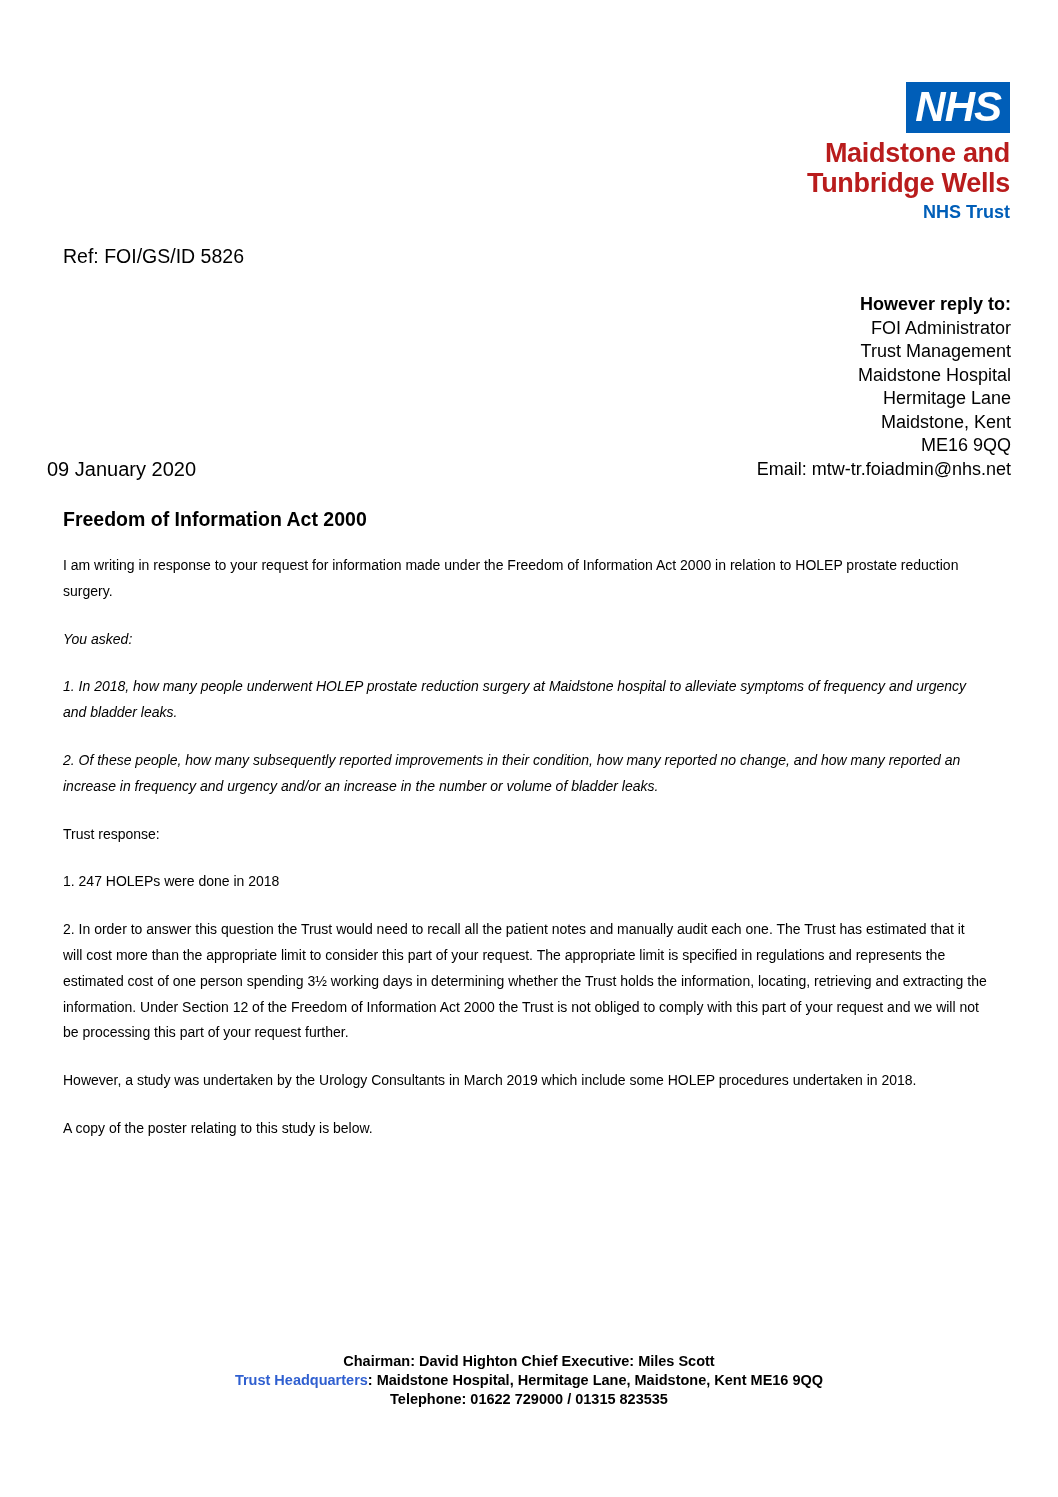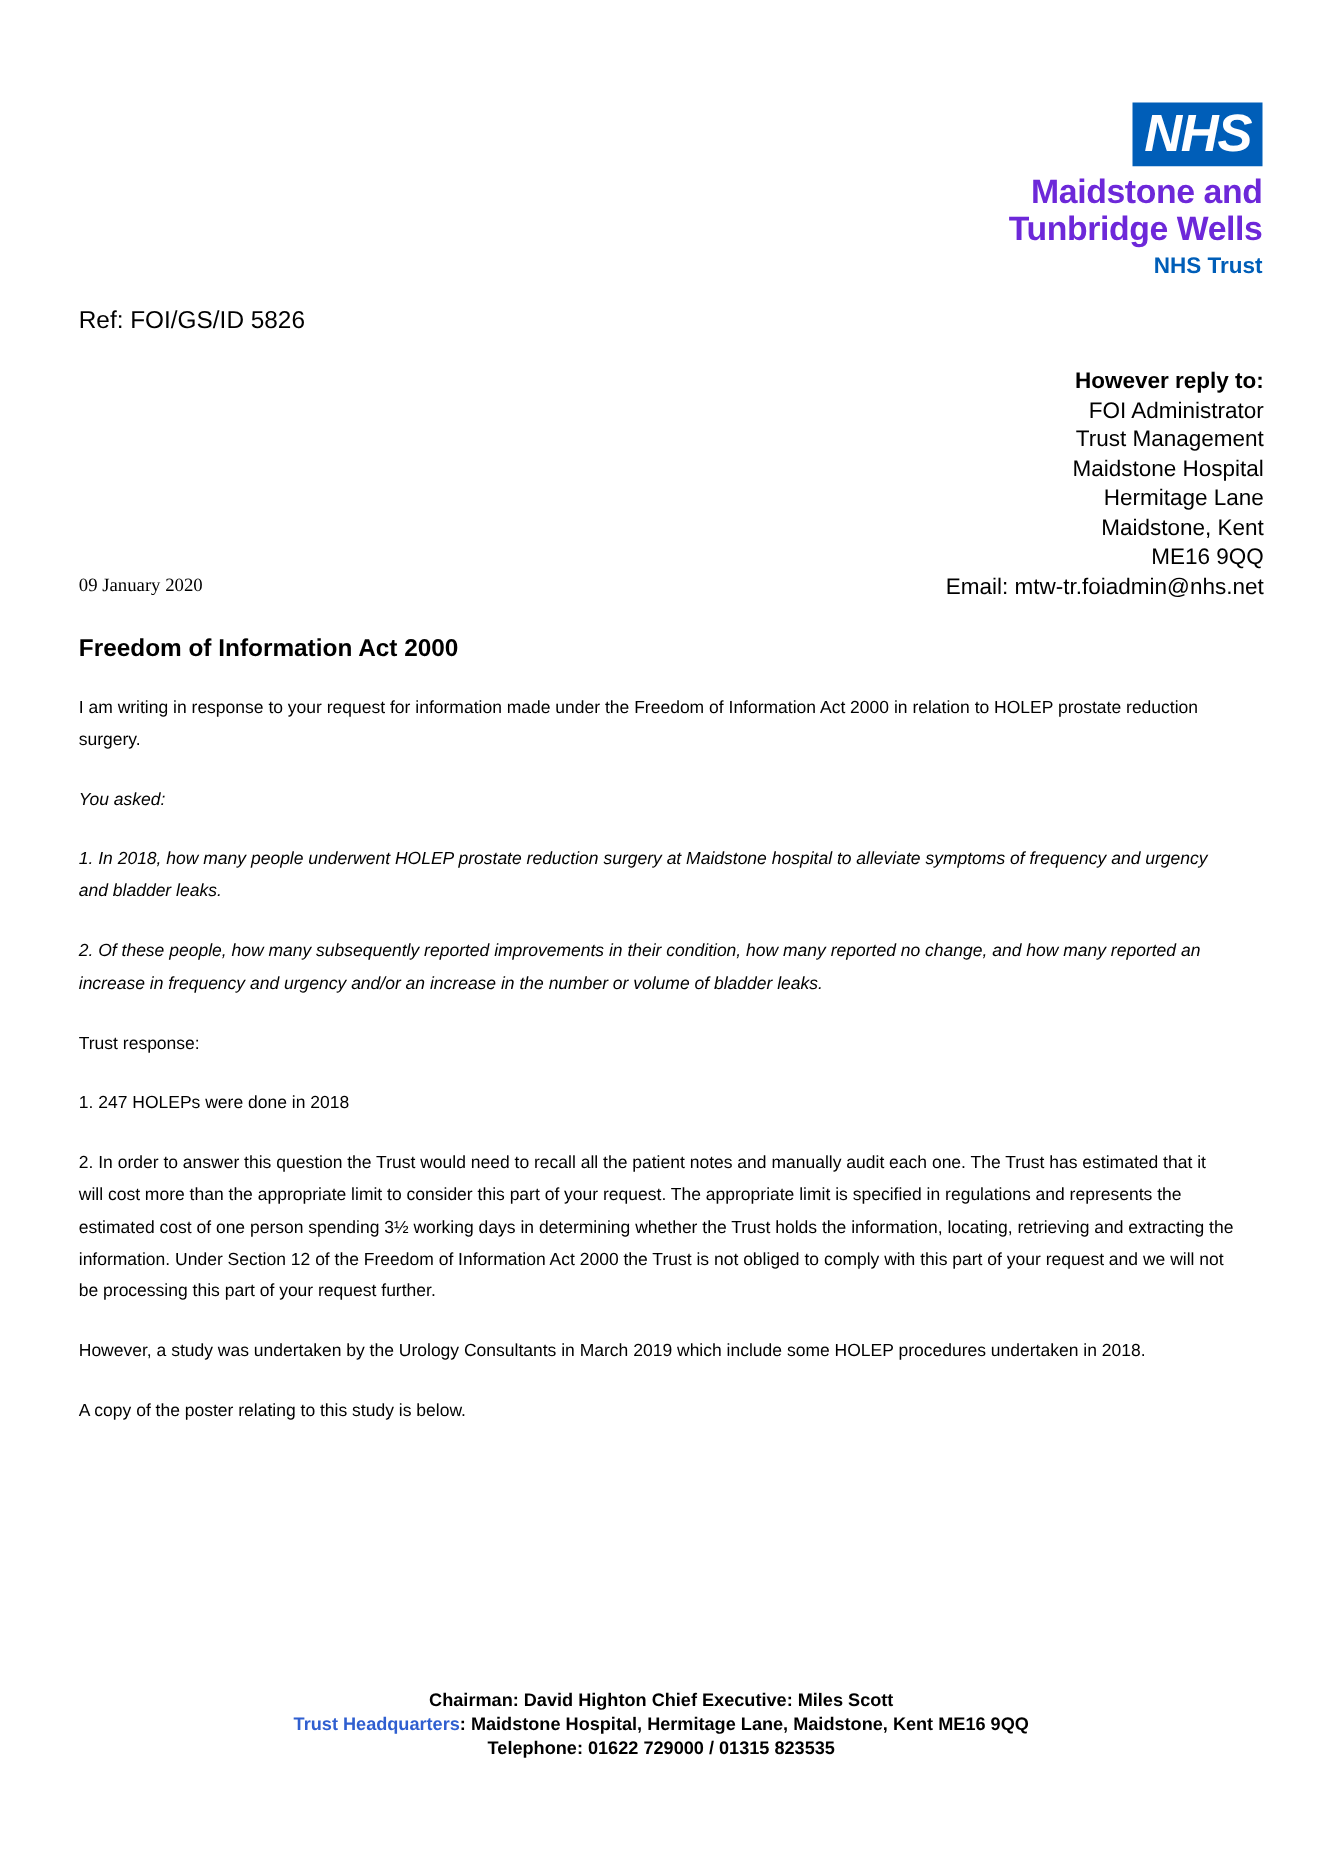--- a/index.html
+++ b/index.html
@@ -41,21 +41,21 @@
     line-height: 46px;
     letter-spacing: -1px;
     padding: 2px 9px 3px 9px;
     margin: 0 0 5px 0;
   }
   .trust-name {
     font-family: "Liberation Sans", sans-serif;
     font-weight: bold;
     font-size: 27px;
     line-height: 30px;
-    color: #6d28d9;
+    color: #b91c1c;
     letter-spacing: -0.3px;
     white-space: nowrap;
   }
   .trust-sub {
     font-family: "Liberation Sans", sans-serif;
     font-weight: bold;
     font-size: 18px;
     line-height: 22px;
     color: #005EB8;
     margin-top: 3px;
@@ -77,25 +77,24 @@
     text-align: right;
     font-size: 18px;
     line-height: 23.5px;
   }
   .reply-block .hdr {
     font-weight: bold;
   }
 
   .date-line {
     position: absolute;
-    left: 63px;
+    left: 47px;
     top: 456px;
-    font-size: 15px;
+    font-size: 20px;
     line-height: 26px;
-    font-family: Liberation Serif, serif;
   }
 
   .doc-title {
     position: absolute;
     left: 63px;
     top: 506px;
     font-size: 19.5px;
     line-height: 26px;
     font-weight: bold;
   }

